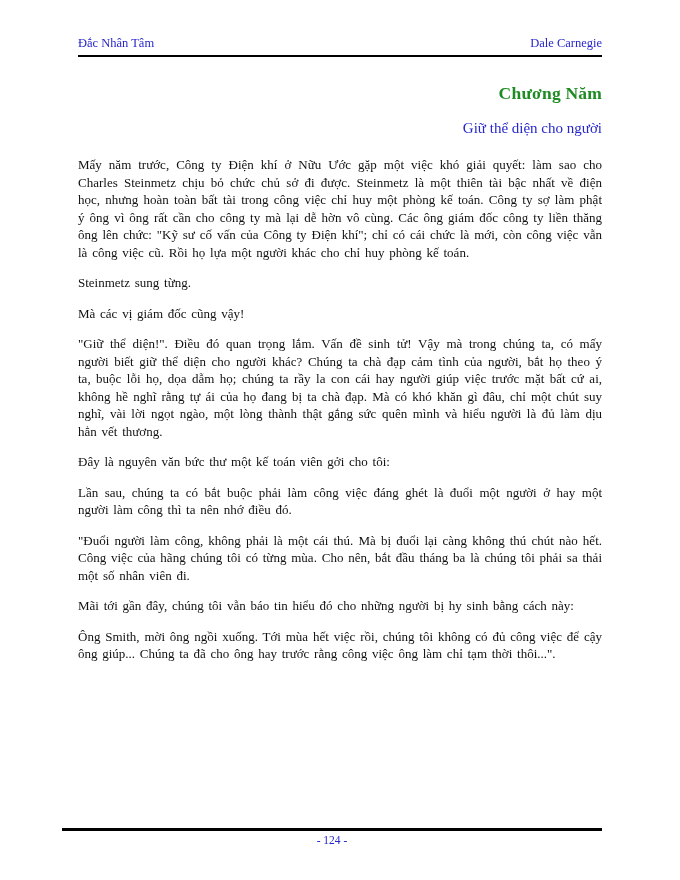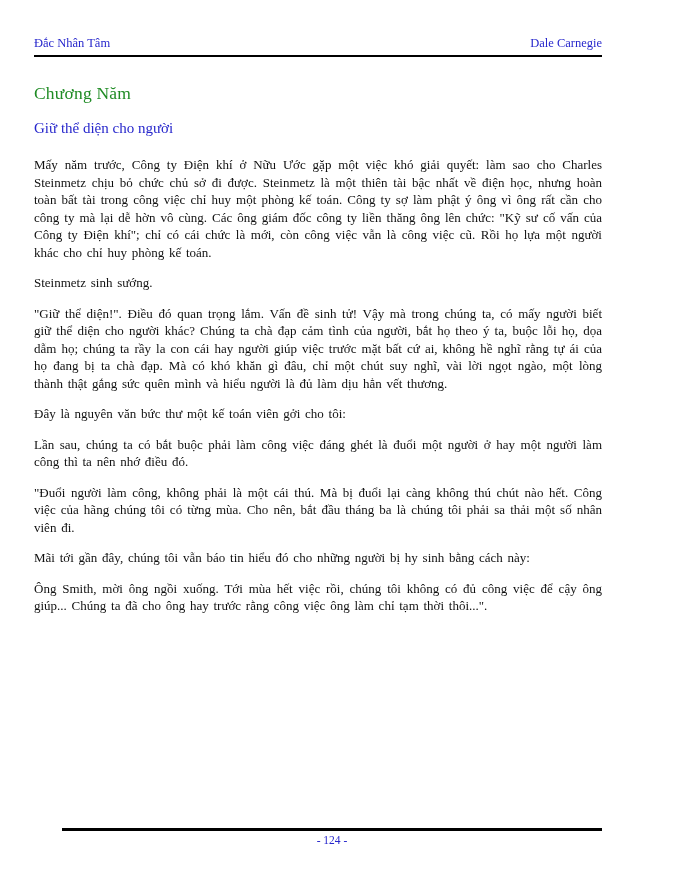--- a/index.html
+++ b/index.html
@@ -6,45 +6,47 @@
     margin: 0;
     padding: 0;
     background: #ffffff;
   }
   .page {
     position: relative;
     width: 680px;
     height: 880px;
     background: #ffffff;
     box-sizing: border-box;
-    padding: 36px 78px 0 34px;
+    padding: 36px 78px 0 78px;
     font-family: "Liberation Serif", "DejaVu Serif", serif;
     overflow: hidden;
   }
   .page-header {
     display: flex;
     justify-content: space-between;
     align-items: baseline;
     font-size: 12.5px;
     color: #2626cc;
     border-bottom: 2.5px solid #000000;
     padding-bottom: 4px;
   }
   .chapter-title {
     color: #1f8b24;
     font-size: 17.5px;
-    font-weight: normal;
+    font-weight: bold;
     margin: 26px 0 0 0;
     letter-spacing: 0.2px;
+    text-align: right;
   }
   .section-title {
     color: #2626cc;
     font-size: 15px;
     font-weight: normal;
     margin: 16px 0 19px 0;
+    text-align: right;
   }
   .body-text p {
     font-size: 13px;
     line-height: 17.5px;
     text-align: justify;
     color: #111111;
     margin: 13px 0;
     word-spacing: 1.5px;
   }
   .page-footer {
@@ -72,21 +74,22 @@
   <header class="page-header">
     <span>Đắc Nhân Tâm</span>
     <span>Dale Carnegie</span>
   </header>
 
   <main class="body-text">
     <h1 class="chapter-title">Chương Năm</h1>
     <h2 class="section-title">Giữ thể diện cho người</h2>
 
     <p>Mấy năm trước, Công ty Điện khí ở Nữu Ước gặp một việc khó giải quyết: làm sao cho Charles Steinmetz chịu bỏ chức chủ sở đi được. Steinmetz là một thiên tài bậc nhất về điện học, nhưng hoàn toàn bất tài trong công việc chỉ huy một phòng kế toán. Công ty sợ làm phật ý ông vì ông rất cần cho công ty mà lại dễ hờn vô cùng. Các ông giám đốc công ty liền thăng ông lên chức: "Kỹ sư cố vấn của Công ty Điện khí"; chỉ có cái chức là mới, còn công việc vẫn là công việc cũ. Rồi họ lựa một người khác cho chỉ huy phòng kế toán.</p>
-    <p>Steinmetz sinh sướng.</p>
+    <p>Steinmetz sung từng.</p>
+    <p>Mà các vị giám đốc cũng vậy!</p>
     <p>"Giữ thể diện!". Điều đó quan trọng lắm. Vấn đề sinh tử! Vậy mà trong chúng ta, có mấy người biết giữ thể diện cho người khác? Chúng ta chà đạp cảm tình của người, bắt họ theo ý ta, buộc lỗi họ, dọa dẫm họ; chúng ta rầy la con cái hay người giúp việc trước mặt bất cứ ai, không hề nghĩ rằng tự ái của họ đang bị ta chà đạp. Mà có khó khăn gì đâu, chỉ một chút suy nghĩ, vài lời ngọt ngào, một lòng thành thật gắng sức quên mình và hiểu người là đủ làm dịu hẳn vết thương.</p>
     <p>Đây là nguyên văn bức thư một kế toán viên gởi cho tôi:</p>
     <p>Lần sau, chúng ta có bắt buộc phải làm công việc đáng ghét là đuổi một người ở hay một người làm công thì ta nên nhớ điều đó.</p>
     <p>"Đuổi người làm công, không phải là một cái thú. Mà bị đuổi lại càng không thú chút nào hết. Công việc của hãng chúng tôi có từng mùa. Cho nên, bắt đầu tháng ba là chúng tôi phải sa thải một số nhân viên đi.</p>
     <p>Mãi tới gần đây, chúng tôi vẫn báo tin hiểu đó cho những người bị hy sinh bằng cách này:</p>
     <p>Ông Smith, mời ông ngồi xuống. Tới mùa hết việc rồi, chúng tôi không có đủ công việc để cậy ông giúp... Chúng ta đã cho ông hay trước rằng công việc ông làm chỉ tạm thời thôi...".</p>
   </main>
 
   <footer class="page-footer">
     <div class="footer-rule"></div>

